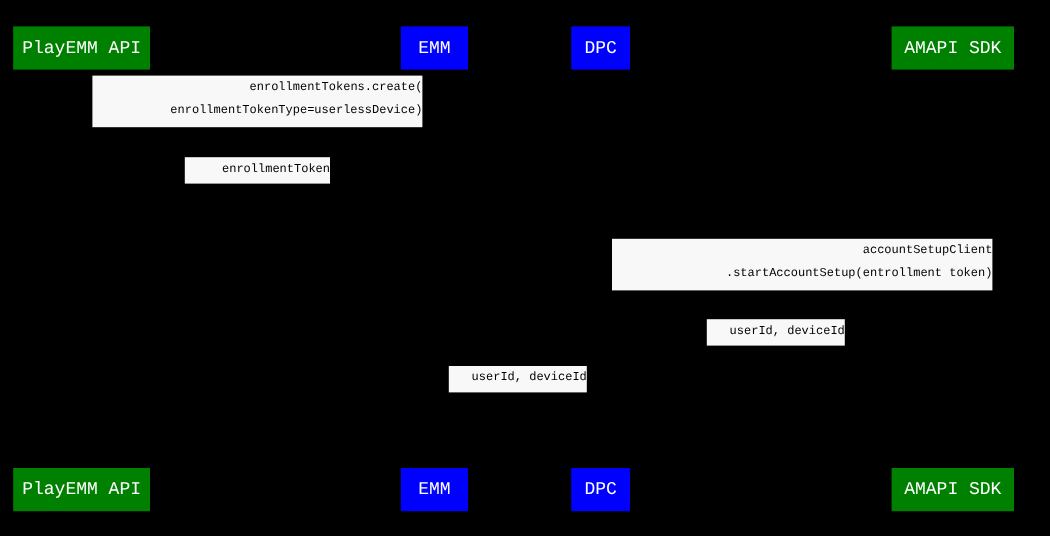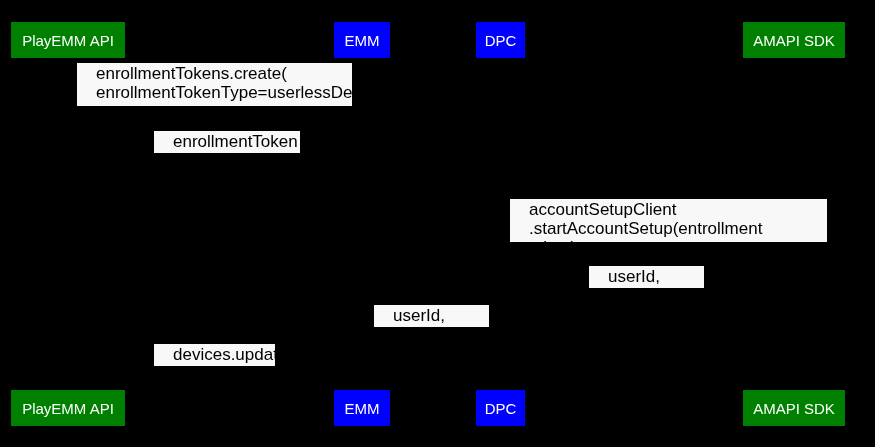--- a/index.html
+++ b/index.html
@@ -7,21 +7,21 @@
     margin: 0;
     padding: 0;
     background: #000000;
   }
   #diagram {
     position: relative;
     width: 875px;
     height: 447px;
     background: #000000;
     overflow: hidden;
-    font-family: Liberation Sans, sans-serif;
+    font-family: Liberation Mono, monospace;
   }
   .participant-box {
     position: absolute;
     display: flex;
     align-items: center;
     justify-content: center;
     color: #ffffff;
     font-size: 15px;
     line-height: 1;
     white-space: nowrap;
@@ -29,25 +29,25 @@
   }
   .lifeline {
     position: absolute;
     width: 1px;
     background: #000000;
   }
   .msg-label {
     position: absolute;
     background: #f8f8f8;
     color: #000000;
-    font-size: 17px;
+    font-size: 10px;
     line-height: 19px;
-    text-align: left;
+    text-align: right;
     white-space: pre-line;
-    padding: 1px 19px;
+    padding: 1px 0;
     box-sizing: border-box;
   }
   .msg-arrow {
     position: absolute;
     height: 1px;
     background: #000000;
   }
 </style>
 </head>
 <body>
@@ -79,31 +79,30 @@
     <span>DPC</span>
   </div>
 
   <div class="participant-box" style="left:743px; top:22px; width:102px; height:36px; background:#008000;">
     <span>AMAPI SDK</span>
   </div>
 
   <div class="msg-label" style="left:77px; top:63px; width:275px; height:43px;">enrollmentTokens.create(
 enrollmentTokenType=userlessDevice)</div>
 
-  <div class="msg-label" style="left:154px; top:131px; width:146px; height:22px;">enrollmentToken</div>
+  <div class="msg-label" style="left:154px; top:131px; width:121px; height:22px;">enrollmentToken</div>
 
 
   <div class="msg-label" style="left:510px; top:199px; width:317px; height:43px;">accountSetupClient
 .startAccountSetup(entrollment token)</div>
 
   <div class="msg-label" style="left:589px; top:266px; width:115px; height:22px;">userId, deviceId</div>
 
   <div class="msg-label" style="left:374px; top:305px; width:115px; height:22px;">userId, deviceId</div>
 
-  <div class="msg-label" style="left:154px; top:344px; width:121px; height:22px;">devices.update()</div>
 
   <div class="participant-box" style="left:11px; top:390px; width:114px; height:36px; background:#008000;">
     <span>PlayEMM API</span>
   </div>
 
   <div class="participant-box" style="left:334px; top:390px; width:56px; height:36px; background:#0000ff;">
     <span>EMM</span>
   </div>
 
   <div class="participant-box" style="left:476px; top:390px; width:49px; height:36px; background:#0000ff;">

